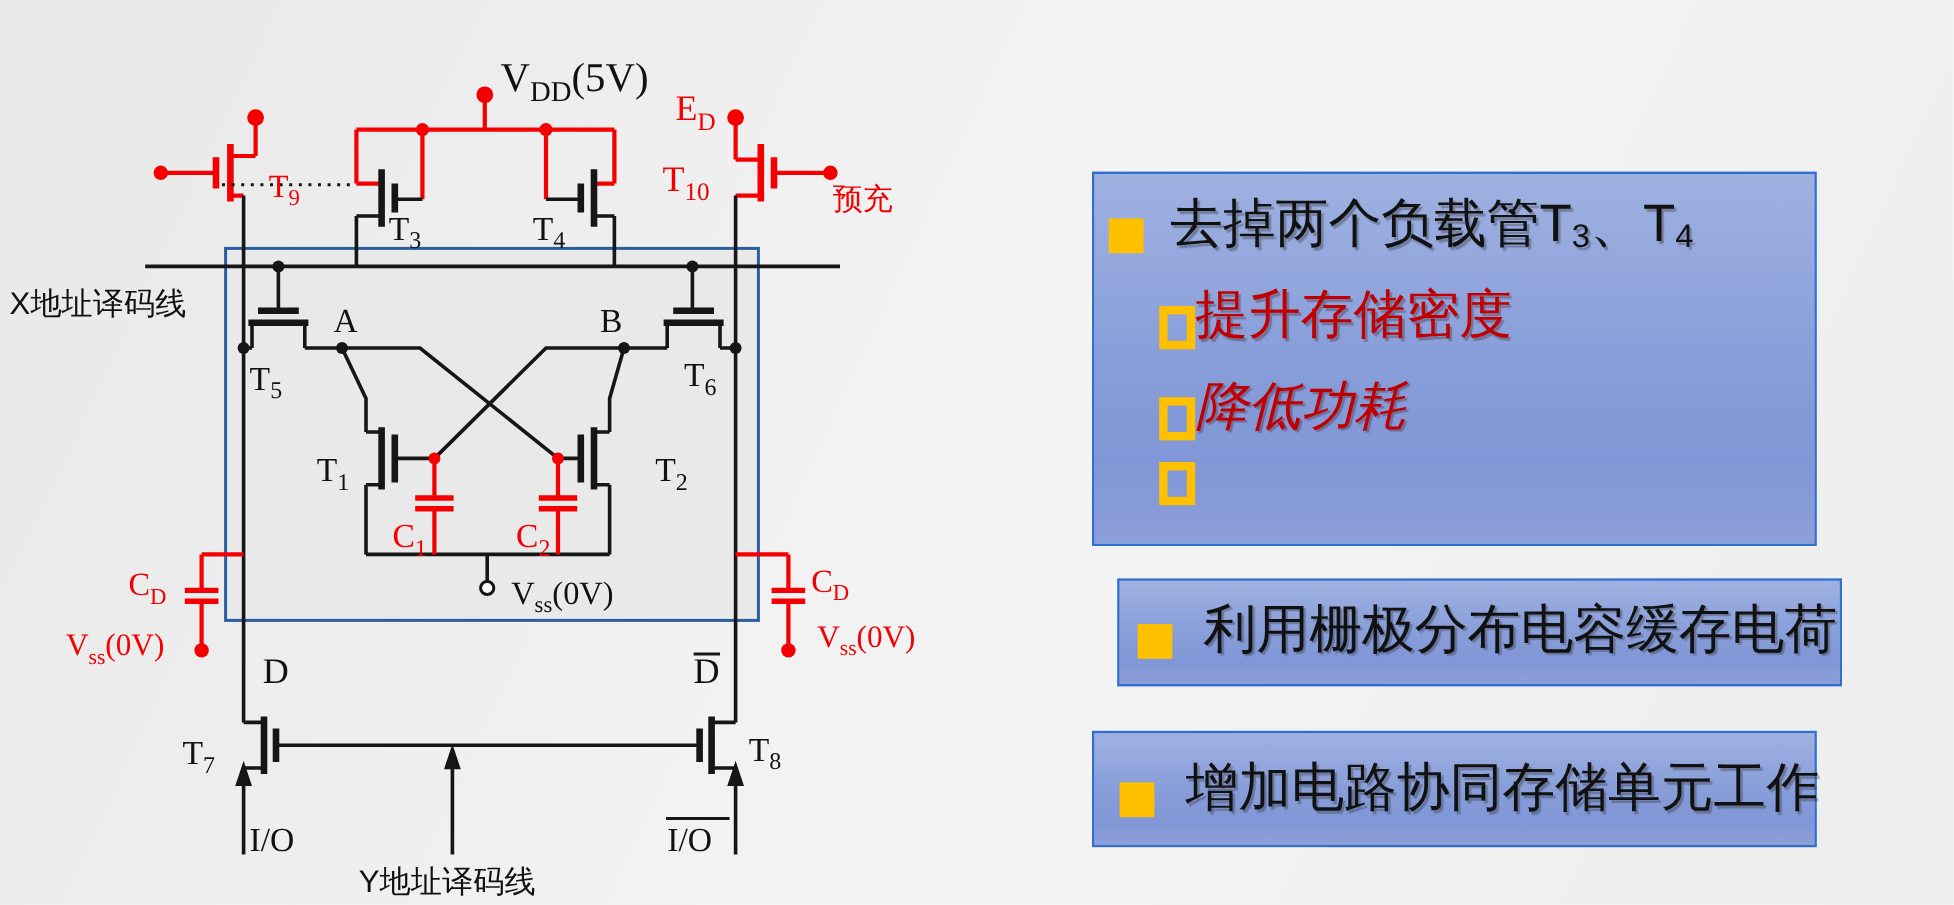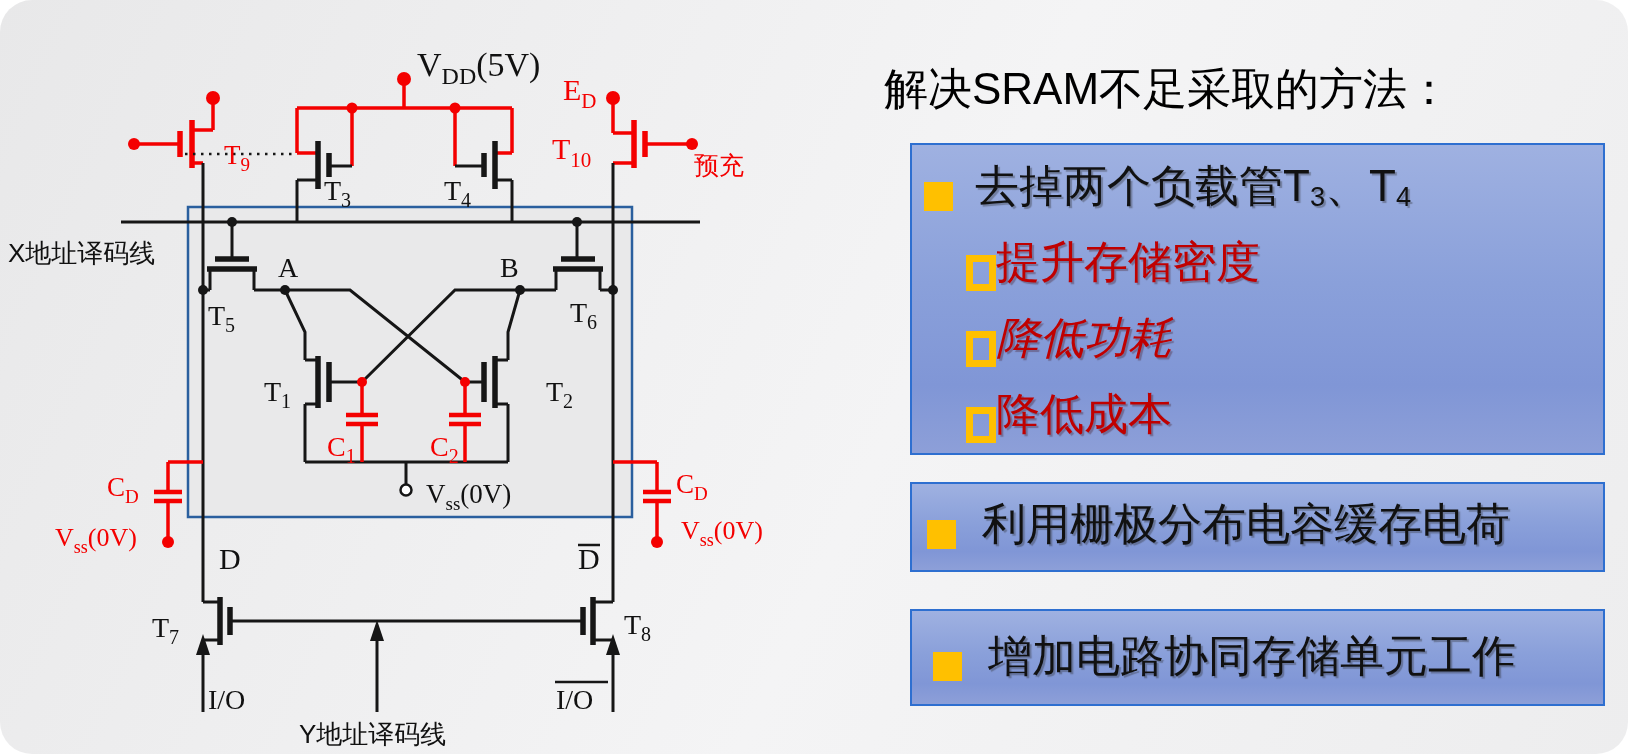--- a/index.html
+++ b/index.html
@@ -2,36 +2,35 @@
 <html><head>
 <meta charset="utf-8">
 <style>
   html,body{margin:0;padding:0;}
   #slide{
     position:relative;
     width:1628px;height:754px;
     overflow:hidden;
     background:linear-gradient(115deg,#e8e8e9 0%,#f4f4f5 55%,#ededee 100%);
     font-family:"Liberation Sans", sans-serif;
-    border-radius:32px;
   }
   
   .slide-title{
     position:absolute;left:884px;top:64px;
     font-size:44px;line-height:50px;color:#000;
     letter-spacing:0px;white-space:nowrap;
   }
   .mbox{
-    position:absolute;left:910px;width:695px;
+    position:absolute;left:910px;width:604px;
     background:linear-gradient(180deg,#9fb1e1 0%,#8aa0da 45%,#8096d6 78%,#8d9fd8 100%);
     border:2.5px solid #2E6FD0;
     box-sizing:border-box;
   }
   .box1{top:143px;height:312px;}
-  .box2{top:482px;height:90px;}
+  .box2{top:482px;height:90px;margin-left:21px;}
   .box3{top:609px;height:97px;}
   .brow{position:absolute;white-space:nowrap;}
   .sq{
     display:inline-block;width:29px;height:29px;
     background:#FFC000;vertical-align:middle;
   }
   .hsq{
     display:inline-block;width:16px;height:22px;
     border:7px solid #FFC000;background:transparent;
     vertical-align:middle;
@@ -231,34 +230,33 @@
 
     <text class="lab" x="152" y="637" font-size="28"><tspan>T</tspan><tspan dy="7" font-size="20">7</tspan></text>
     <text class="lab" x="624" y="634" font-size="28"><tspan>T</tspan><tspan dy="7" font-size="20">8</tspan></text>
 
     <text class="lab" x="208" y="709" font-size="28">I/O</text>
     <text class="lab" x="556" y="709" font-size="28">I/O</text>
 
     <text class="cjk" x="299" y="743" font-size="26">Y地址译码线</text>
   </svg>
 
-  <div class="slide-title">解决SRAM不足采取的方法：</div>
 
   <div class="mbox box1">
     <div class="brow" style="left:12px;top:12px;">
       <span class="sq" style="margin-right:22px;"></span><span class="btext"><span>去掉两个负载管</span><span>T</span><sub>3</sub><span>、</span><span>T</span><sub>4</sub></span>
     </div>
     <div class="brow" style="left:54px;top:88px;">
       <span class="hsq"></span><span class="stext">提升存储密度</span>
     </div>
     <div class="brow" style="left:54px;top:164px;font-style:italic;">
       <span class="hsq"></span><span class="stext">降低功耗</span>
     </div>
     <div class="brow" style="left:54px;top:240px;">
-      <span class="hsq"></span><span class="stext">降低成本</span>
+      <span class="hsq"></span>
     </div>
   </div>
 
   <div class="mbox box2">
     <div class="brow" style="left:15px;top:11px;">
       <span class="sq" style="margin-right:26px;"></span><span class="btext">利用栅极分布电容缓存电荷</span>
     </div>
   </div>
 
   <div class="mbox box3">

